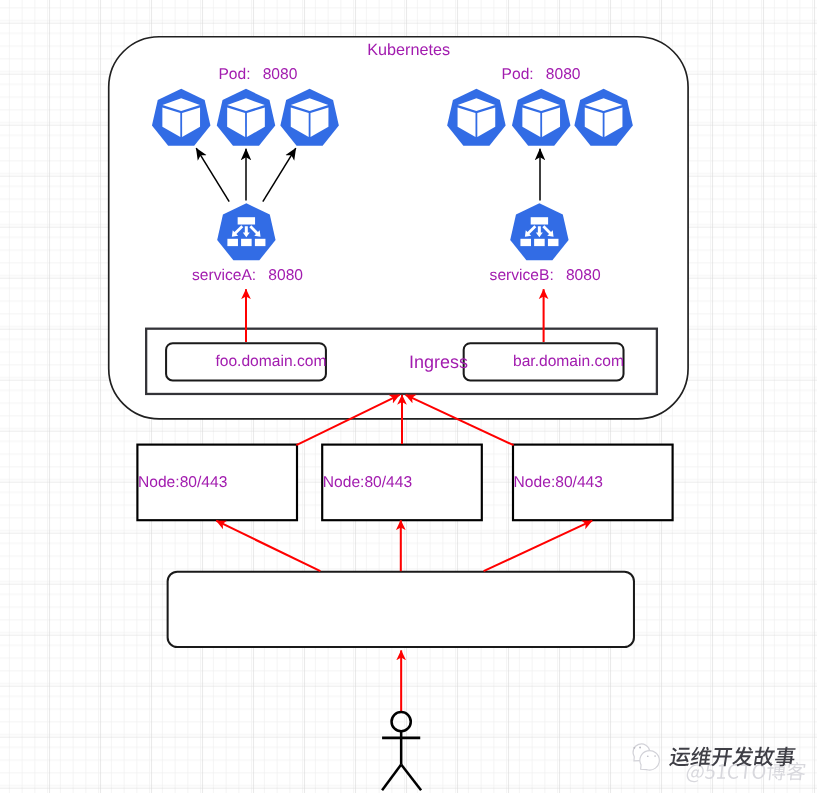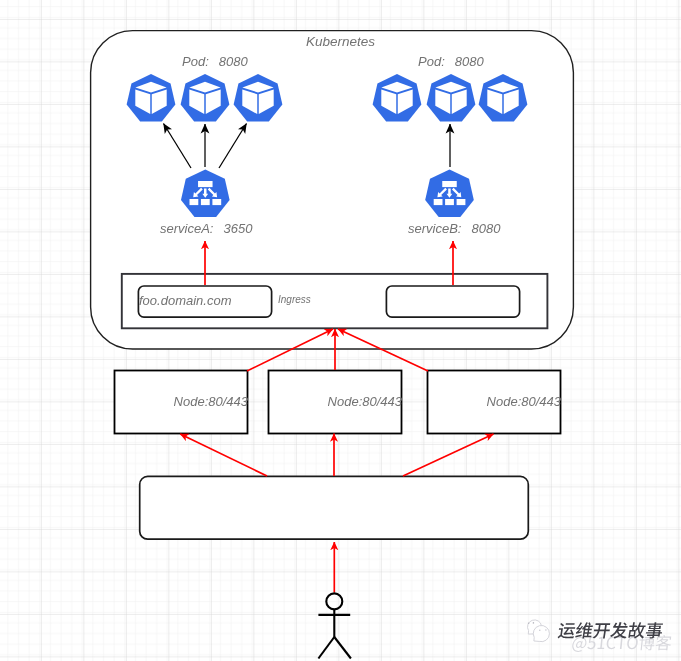--- a/index.html
+++ b/index.html
@@ -1,27 +1,27 @@
 <!DOCTYPE html>
 <html><head>
 <meta charset="utf-8">
 <style>
   html,body{margin:0;padding:0;}
   body{width:681px;height:661px;overflow:hidden;background:#ffffff;
        font-family:"Liberation Sans",sans-serif;}
   #canvas{position:relative;width:681px;height:661px;background-color:#ffffff;}
   #grid{position:absolute;left:0;top:0;width:681px;height:661px;}
   svg.layer{position:absolute;left:0;top:0;width:681px;height:661px;overflow:visible;}
-  .lbl{position:absolute;white-space:nowrap;color:#737373;font-style:italic;}
+  .lbl{position:absolute;white-space:nowrap;color:#a21caf;}
   .t-title{left:306px;top:34px;font-size:13.5px;}
   .t-pod{font-size:13px;}
   .t-svc{font-size:13px;}
-  .t-rule{font-size:13px;text-align:left;}
-  .t-ing{font-size:10px;text-align:left;}
-  .t-node{font-size:13px;text-align:right;}
+  .t-rule{font-size:13px;text-align:right;}
+  .t-ing{font-size:15px;text-align:right;}
+  .t-node{font-size:13px;text-align:left;}
   .t-lb{font-size:14px;text-align:center;}
 </style>
 </head>
 <body>
 
 <div id="canvas">
 
   <svg id="grid" viewBox="0 0 681 661">
     <defs>
       <pattern id="minor" width="10.625" height="10.625" patternUnits="userSpaceOnUse" x="-1.6" y="-2.1">
@@ -117,23 +117,24 @@
       <line x1="334.3" y1="609.4" x2="334.3" y2="637"></line>
       <line x1="318.4" y1="614.9" x2="350.2" y2="614.9"></line>
       <line x1="334.3" y1="637" x2="318.4" y2="658.5"></line>
       <line x1="334.3" y1="637" x2="350.9" y2="658.5"></line>
     </g>
   </svg>
 
   <div class="lbl t-title">Kubernetes</div>
   <div class="lbl t-pod" style="left:182px;top:54px;">Pod:  8080</div>
   <div class="lbl t-pod" style="left:418px;top:54px;">Pod:  8080</div>
-  <div class="lbl t-svc" style="left:160px;top:221px;">serviceA:  3650</div>
+  <div class="lbl t-svc" style="left:160px;top:221px;">serviceA:  8080</div>
   <div class="lbl t-svc" style="left:408px;top:221px;text-align:center;">serviceB:  8080</div>
   <div class="lbl t-rule" style="left:139px;top:293px;width:133px;">foo.domain.com</div>
+  <div class="lbl t-rule" style="left:387px;top:293px;width:133px;">bar.domain.com</div>
   <div class="lbl t-ing" style="left:278px;top:294px;width:112px;">Ingress</div>
   <div class="lbl t-node" style="left:115px;top:394px;width:133px;">Node:80/443</div>
   <div class="lbl t-node" style="left:269px;top:394px;width:133px;">Node:80/443</div>
   <div class="lbl t-node" style="left:428px;top:394px;width:133px;">Node:80/443</div>
 
   <svg class="layer" id="wm" viewBox="0 0 681 661">
     <g transform="translate(571,649) skewX(-6)" fill="#d8d8dd">
       <path d="M7.5 2.9Q6.1 2.9 4.9 2.5Q3.7 2.0 2.8 1.2Q1.9 0.3 1.4 -0.9Q0.9 -2.1 0.9 -3.8Q0.9 -5.6 1.6 -7.1Q2.2 -8.7 3.3 -9.7Q4.3 -10.8 5.7 -11.4Q7.1 -12.0 8.7 -12.0Q10.5 -12.0 11.9 -11.2Q13.3 -10.4 14.0 -9.1Q14.8 -7.7 14.8 -5.8Q14.8 -4.6 14.4 -3.7Q14.1 -2.8 13.5 -2.2Q13.0 -1.5 12.3 -1.2Q11.7 -0.9 11.1 -0.9Q10.3 -0.9 9.8 -1.3Q9.2 -1.6 9.1 -2.3H9.1Q8.7 -1.8 8.1 -1.4Q7.5 -1.1 6.8 -1.1Q5.9 -1.1 5.3 -1.7Q4.6 -2.4 4.6 -3.7Q4.6 -4.4 4.9 -5.2Q5.1 -5.9 5.6 -6.6Q6.0 -7.2 6.7 -7.6Q7.4 -8.0 8.2 -8.0Q8.7 -8.0 9.0 -7.8Q9.4 -7.5 9.7 -7.1H9.7L9.9 -7.8H10.9L10.2 -4.1Q9.6 -1.9 11.2 -1.9Q11.8 -1.9 12.4 -2.4Q12.9 -2.9 13.3 -3.7Q13.7 -4.6 13.7 -5.8Q13.7 -6.9 13.4 -7.9Q13.0 -8.8 12.4 -9.5Q11.7 -10.2 10.8 -10.6Q9.8 -11.0 8.5 -11.0Q7.3 -11.0 6.1 -10.5Q5.0 -10.0 4.1 -9.0Q3.1 -8.1 2.6 -6.8Q2.0 -5.4 2.0 -3.8Q2.0 -2.5 2.5 -1.4Q2.9 -0.4 3.6 0.4Q4.4 1.1 5.4 1.5Q6.4 1.9 7.6 1.9Q8.4 1.9 9.2 1.6Q10.0 1.4 10.6 1.0L11.0 1.9Q10.2 2.4 9.3 2.6Q8.4 2.9 7.5 2.9ZM7.1 -2.1Q7.5 -2.1 7.9 -2.4Q8.4 -2.6 8.9 -3.2L9.4 -6.1Q9.1 -6.6 8.8 -6.7Q8.6 -6.9 8.2 -6.9Q7.6 -6.9 7.2 -6.6Q6.8 -6.3 6.5 -5.9Q6.1 -5.4 6.0 -4.8Q5.8 -4.3 5.8 -3.8Q5.8 -2.9 6.2 -2.5Q6.6 -2.1 7.1 -2.1Z M20.0 0.2Q19.1 0.2 18.4 -0.0Q17.7 -0.2 17.1 -0.6Q16.6 -1.0 16.2 -1.4L16.9 -2.4Q17.3 -2.0 17.7 -1.7Q18.1 -1.4 18.7 -1.2Q19.2 -1.0 19.9 -1.0Q20.6 -1.0 21.2 -1.4Q21.8 -1.7 22.1 -2.4Q22.5 -3.0 22.5 -3.9Q22.5 -5.2 21.8 -6.0Q21.1 -6.7 20.0 -6.7Q19.4 -6.7 18.9 -6.5Q18.5 -6.3 17.9 -6.0L17.1 -6.5L17.5 -12.2H23.4V-10.9H18.8L18.5 -7.4Q18.9 -7.6 19.4 -7.7Q19.8 -7.8 20.4 -7.8Q21.4 -7.8 22.2 -7.4Q23.0 -7.0 23.5 -6.2Q24.0 -5.3 24.0 -4.0Q24.0 -2.6 23.5 -1.7Q22.9 -0.8 22.0 -0.3Q21.1 0.2 20.0 0.2Z M26.4 0.0V-1.3H29.1V-10.3H26.9V-11.3Q27.7 -11.5 28.3 -11.7Q29.0 -11.9 29.4 -12.2H30.6V-1.3H33.1V0.0Z M40.4 0.2Q39.3 0.2 38.3 -0.2Q37.3 -0.6 36.6 -1.4Q35.9 -2.3 35.5 -3.4Q35.1 -4.6 35.1 -6.1Q35.1 -7.6 35.5 -8.7Q35.9 -9.9 36.6 -10.7Q37.4 -11.5 38.3 -12.0Q39.3 -12.4 40.5 -12.4Q41.6 -12.4 42.4 -11.9Q43.3 -11.5 43.8 -10.9L43.0 -9.9Q42.5 -10.4 41.9 -10.7Q41.3 -11.0 40.5 -11.0Q39.4 -11.0 38.5 -10.4Q37.6 -9.8 37.1 -8.7Q36.7 -7.6 36.7 -6.1Q36.7 -4.6 37.1 -3.5Q37.6 -2.3 38.5 -1.7Q39.3 -1.1 40.5 -1.1Q41.3 -1.1 42.0 -1.5Q42.7 -1.9 43.3 -2.5L44.1 -1.5Q43.4 -0.7 42.5 -0.2Q41.6 0.2 40.4 0.2Z M48.9 0.0V-10.9H45.2V-12.2H54.1V-10.9H50.5V0.0Z M60.8 0.2Q59.3 0.2 58.1 -0.6Q57.0 -1.3 56.3 -2.8Q55.6 -4.2 55.6 -6.1Q55.6 -8.1 56.3 -9.5Q57.0 -10.9 58.1 -11.6Q59.3 -12.4 60.8 -12.4Q62.4 -12.4 63.5 -11.6Q64.7 -10.9 65.4 -9.5Q66.0 -8.1 66.0 -6.1Q66.0 -4.2 65.4 -2.8Q64.7 -1.3 63.5 -0.6Q62.4 0.2 60.8 0.2ZM60.8 -1.1Q61.9 -1.1 62.7 -1.7Q63.5 -2.4 64.0 -3.5Q64.4 -4.6 64.4 -6.1Q64.4 -7.6 64.0 -8.8Q63.5 -9.9 62.7 -10.5Q61.9 -11.0 60.8 -11.0Q59.7 -11.0 58.9 -10.5Q58.1 -9.9 57.7 -8.8Q57.2 -7.6 57.2 -6.1Q57.2 -4.6 57.7 -3.5Q58.1 -2.4 58.9 -1.7Q59.7 -1.1 60.8 -1.1Z M72.6 -12.1H82.9V-11.1H72.6ZM73.9 -8.3H81.5V-7.5H73.9ZM73.9 -6.5H81.5V-5.7H73.9ZM72.1 -3.7H83.0V-2.7H72.1ZM67.6 -9.6H72.8V-8.4H67.6ZM69.7 -13.9H70.9V1.3H69.7ZM77.1 -14.0H78.2V-4.6H77.1ZM79.2 -5.0H80.4V0.0Q80.4 0.5 80.3 0.8Q80.2 1.0 79.8 1.2Q79.5 1.3 78.9 1.3Q78.3 1.3 77.4 1.3Q77.4 1.1 77.3 0.8Q77.2 0.5 77.1 0.3Q77.7 0.3 78.2 0.3Q78.8 0.3 78.9 0.3Q79.1 0.3 79.2 0.2Q79.2 0.2 79.2 0.0ZM73.9 -1.9 74.7 -2.5Q75.3 -2.1 76.0 -1.5Q76.6 -0.9 76.9 -0.4L76.0 0.3Q75.8 -0.0 75.5 -0.4Q75.1 -0.8 74.7 -1.2Q74.3 -1.6 73.9 -1.9ZM79.1 -13.2 79.7 -13.9Q80.3 -13.7 81.0 -13.3Q81.7 -12.9 82.1 -12.6L81.5 -11.9Q81.1 -12.2 80.4 -12.5Q79.8 -12.9 79.1 -13.2ZM73.5 -10.2H82.0V-4.5H80.9V-9.3H74.6V-4.5H73.5Z M89.9 -11.0 91.2 -10.8Q90.4 -9.5 89.1 -8.4Q87.8 -7.3 85.9 -6.4Q85.9 -6.5 85.7 -6.7Q85.6 -6.8 85.4 -7.0Q85.2 -7.2 85.1 -7.3Q86.8 -8.0 88.0 -9.0Q89.2 -10.0 89.9 -11.0ZM89.7 -9.8H95.5V-8.8H88.8ZM95.1 -9.8H95.4L95.6 -9.8L96.5 -9.3Q95.6 -8.0 94.3 -7.0Q93.0 -5.9 91.5 -5.1Q89.9 -4.3 88.2 -3.8Q86.5 -3.2 84.8 -2.9Q84.7 -3.0 84.6 -3.2Q84.5 -3.4 84.4 -3.6Q84.3 -3.8 84.2 -4.0Q85.8 -4.3 87.4 -4.8Q89.1 -5.3 90.5 -6.0Q92.0 -6.7 93.2 -7.6Q94.4 -8.5 95.1 -9.6ZM89.2 -9.0Q90.2 -7.8 91.8 -6.8Q93.4 -5.9 95.4 -5.2Q97.4 -4.6 99.6 -4.3Q99.5 -4.2 99.3 -4.0Q99.2 -3.8 99.0 -3.6Q98.9 -3.3 98.8 -3.2Q96.6 -3.5 94.6 -4.2Q92.5 -4.9 90.9 -6.0Q89.2 -7.1 88.1 -8.5ZM87.4 -3.8H96.5V1.3H95.2V-2.7H88.6V1.3H87.4ZM88.1 -0.3H95.9V0.8H88.1ZM84.9 -12.4H98.9V-9.3H97.6V-11.3H86.1V-9.3H84.9ZM90.8 -13.8 92.0 -14.1Q92.3 -13.6 92.6 -13.0Q93.0 -12.4 93.1 -12.0L91.9 -11.6Q91.7 -12.0 91.4 -12.7Q91.1 -13.3 90.8 -13.8Z"></path>
     </g>
     <g fill="none" stroke="#d2d2d8" stroke-width="0.95">

